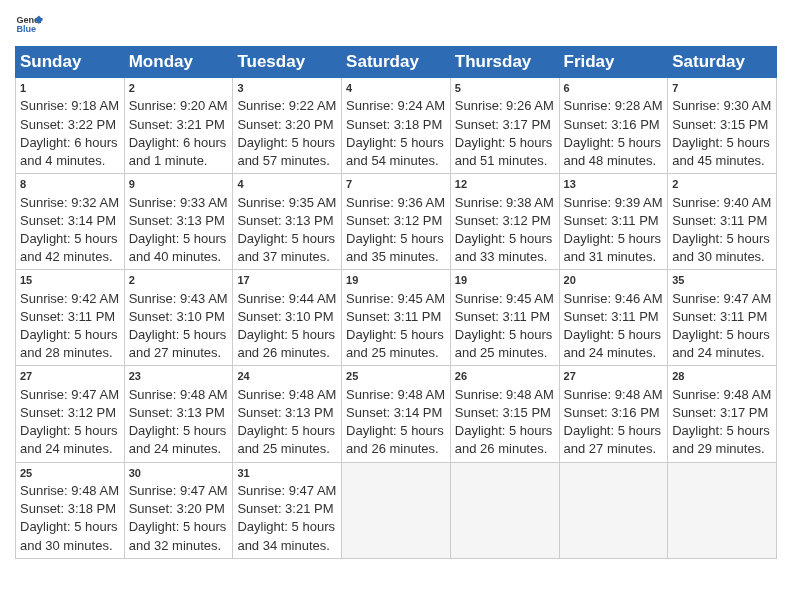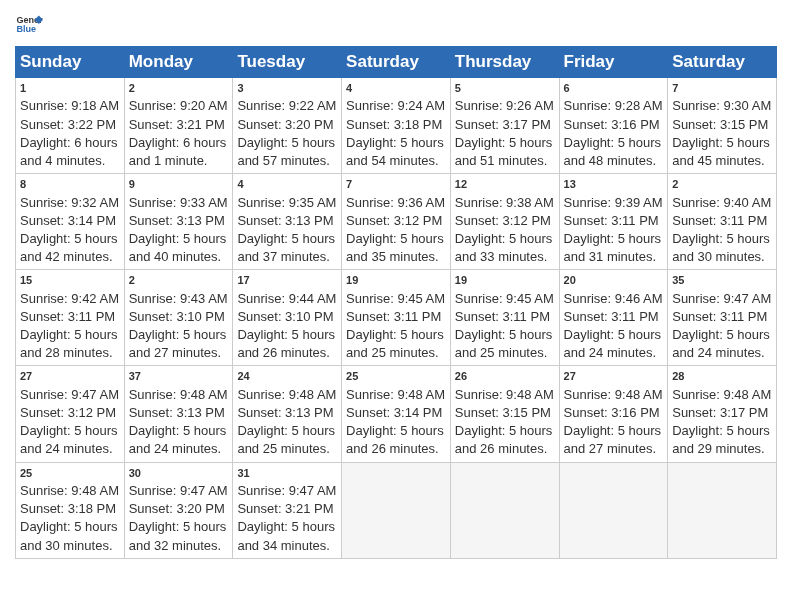--- a/index.html
+++ b/index.html
@@ -201,21 +201,21 @@
         <span class="day-num">35</span>
         <span class="day-detail">Sunrise: 9:47 AM<br>Sunset: 3:11 PM<br>Daylight: 5 hours and 24 minutes.</span>
       </td>
         </tr>
         <tr>
           <td>
         <span class="day-num">27</span>
         <span class="day-detail">Sunrise: 9:47 AM<br>Sunset: 3:12 PM<br>Daylight: 5 hours and 24 minutes.</span>
       </td>
           <td>
-        <span class="day-num">37</span>
+        <span class="day-num">23</span>
         <span class="day-detail">Sunrise: 9:48 AM<br>Sunset: 3:13 PM<br>Daylight: 5 hours and 24 minutes.</span>
       </td>
           <td>
         <span class="day-num">24</span>
         <span class="day-detail">Sunrise: 9:48 AM<br>Sunset: 3:13 PM<br>Daylight: 5 hours and 25 minutes.</span>
       </td>
           <td>
         <span class="day-num">25</span>
         <span class="day-detail">Sunrise: 9:48 AM<br>Sunset: 3:14 PM<br>Daylight: 5 hours and 26 minutes.</span>
       </td>

